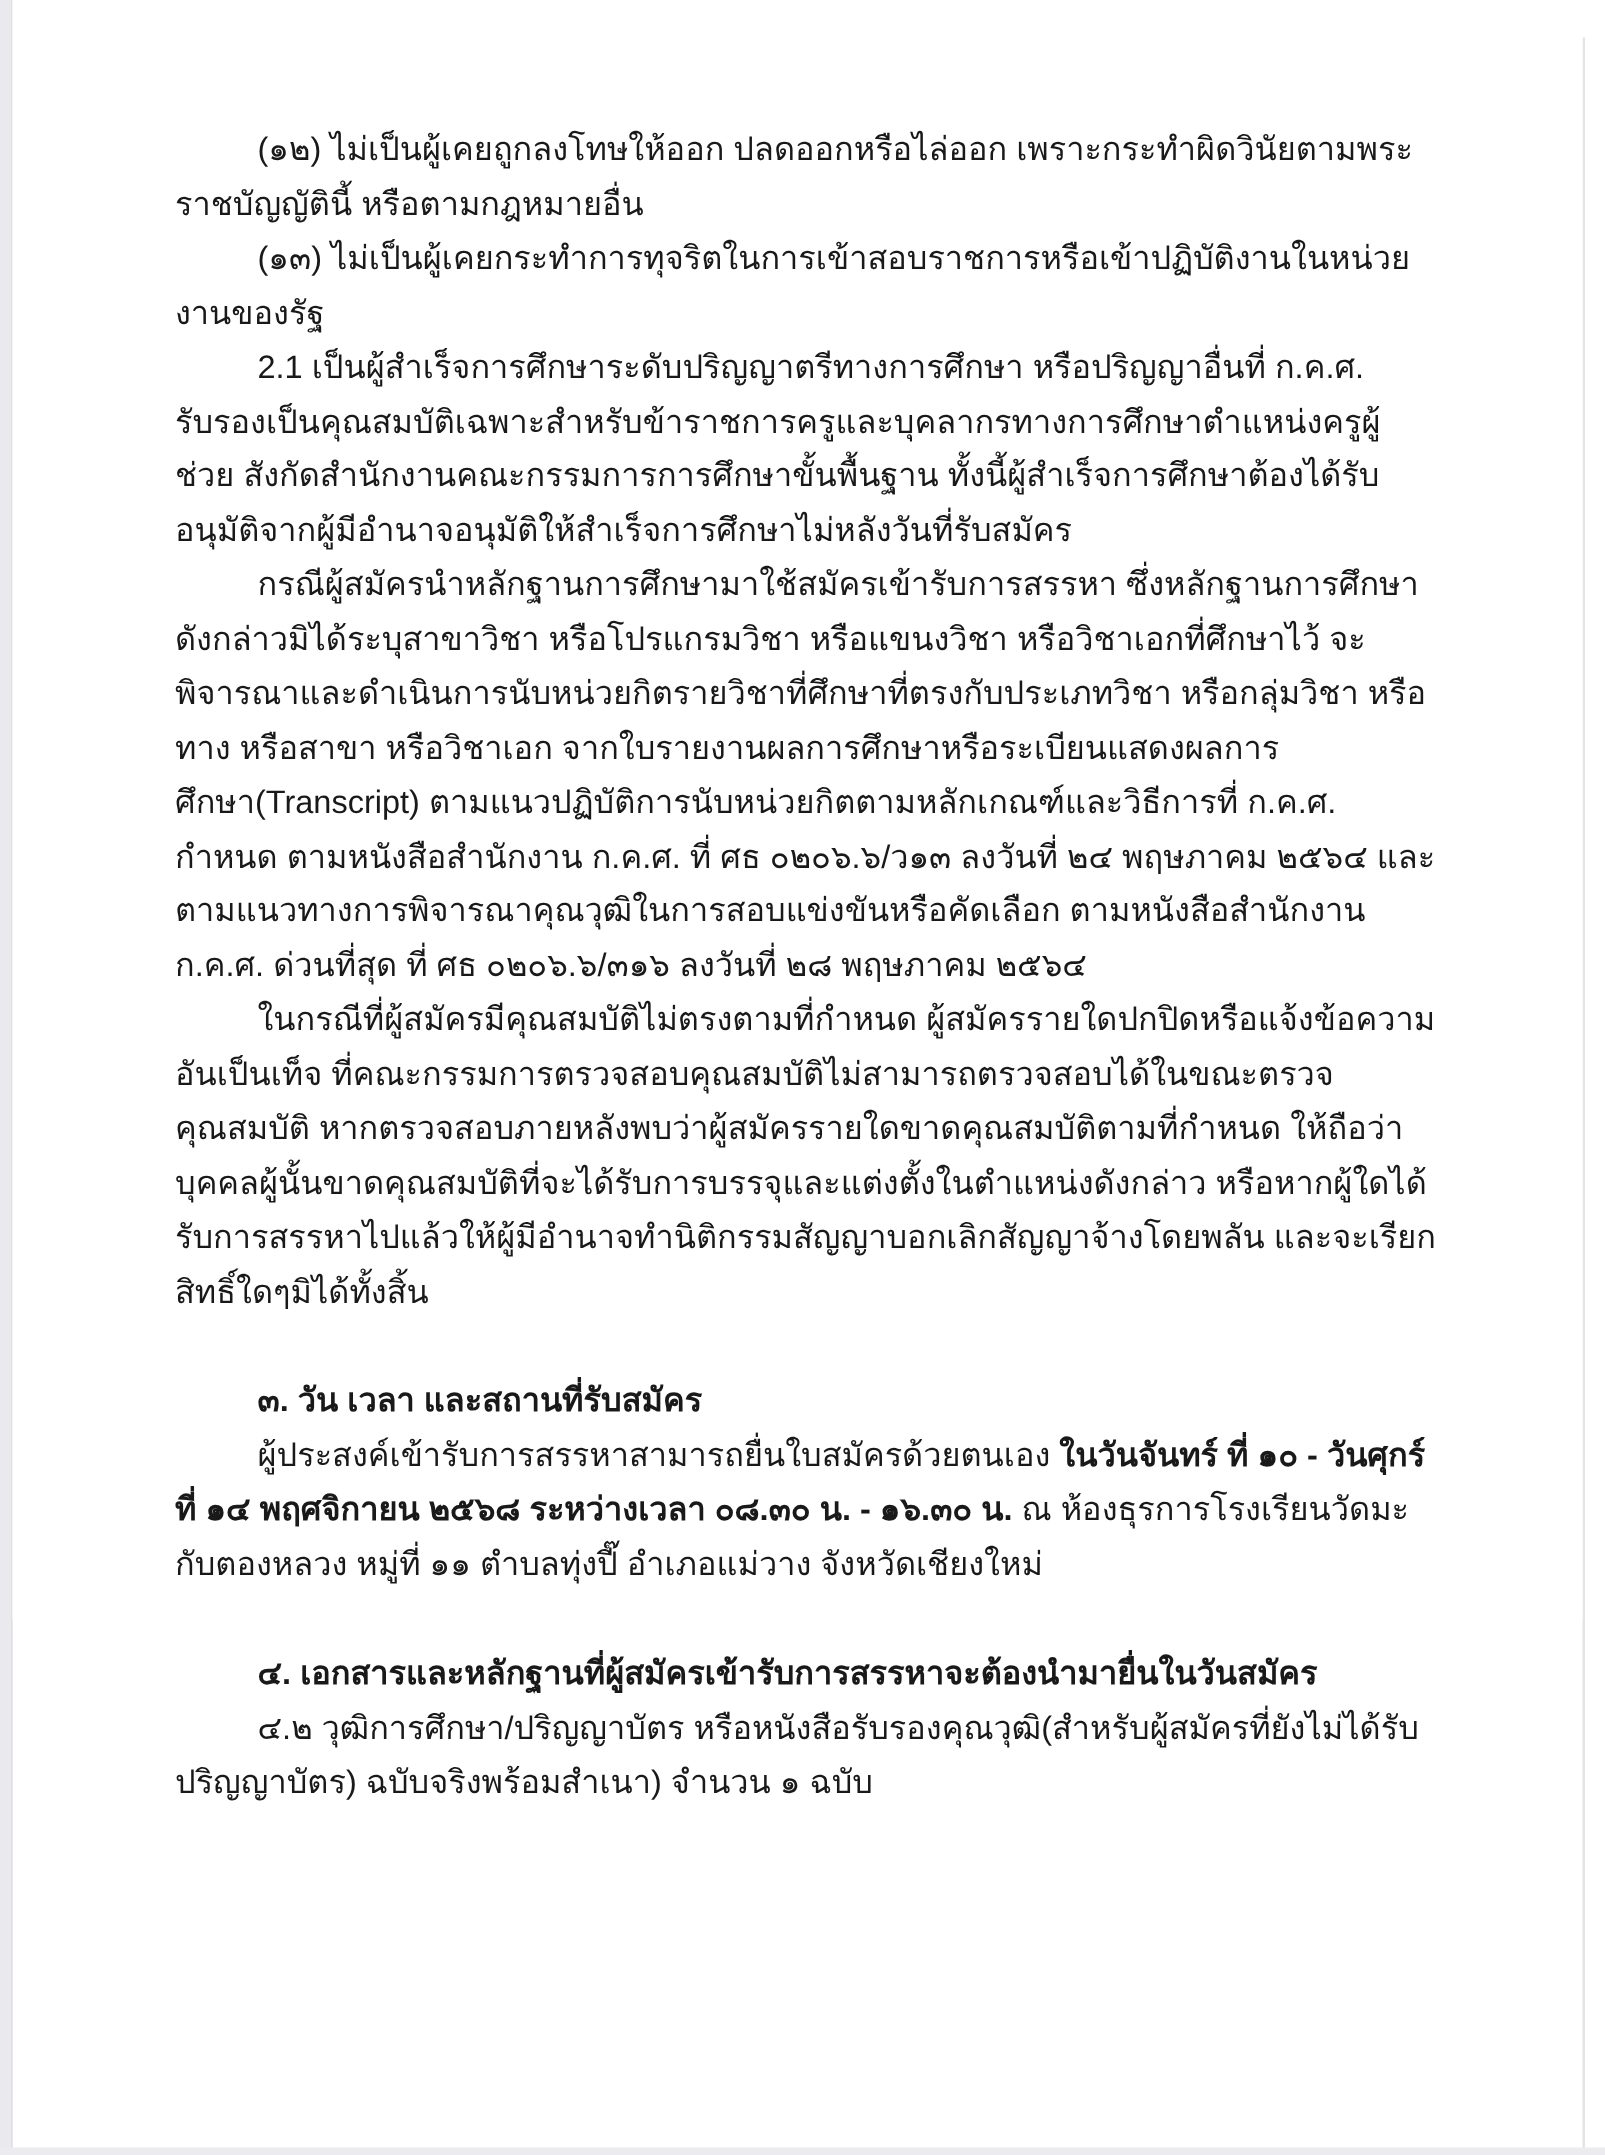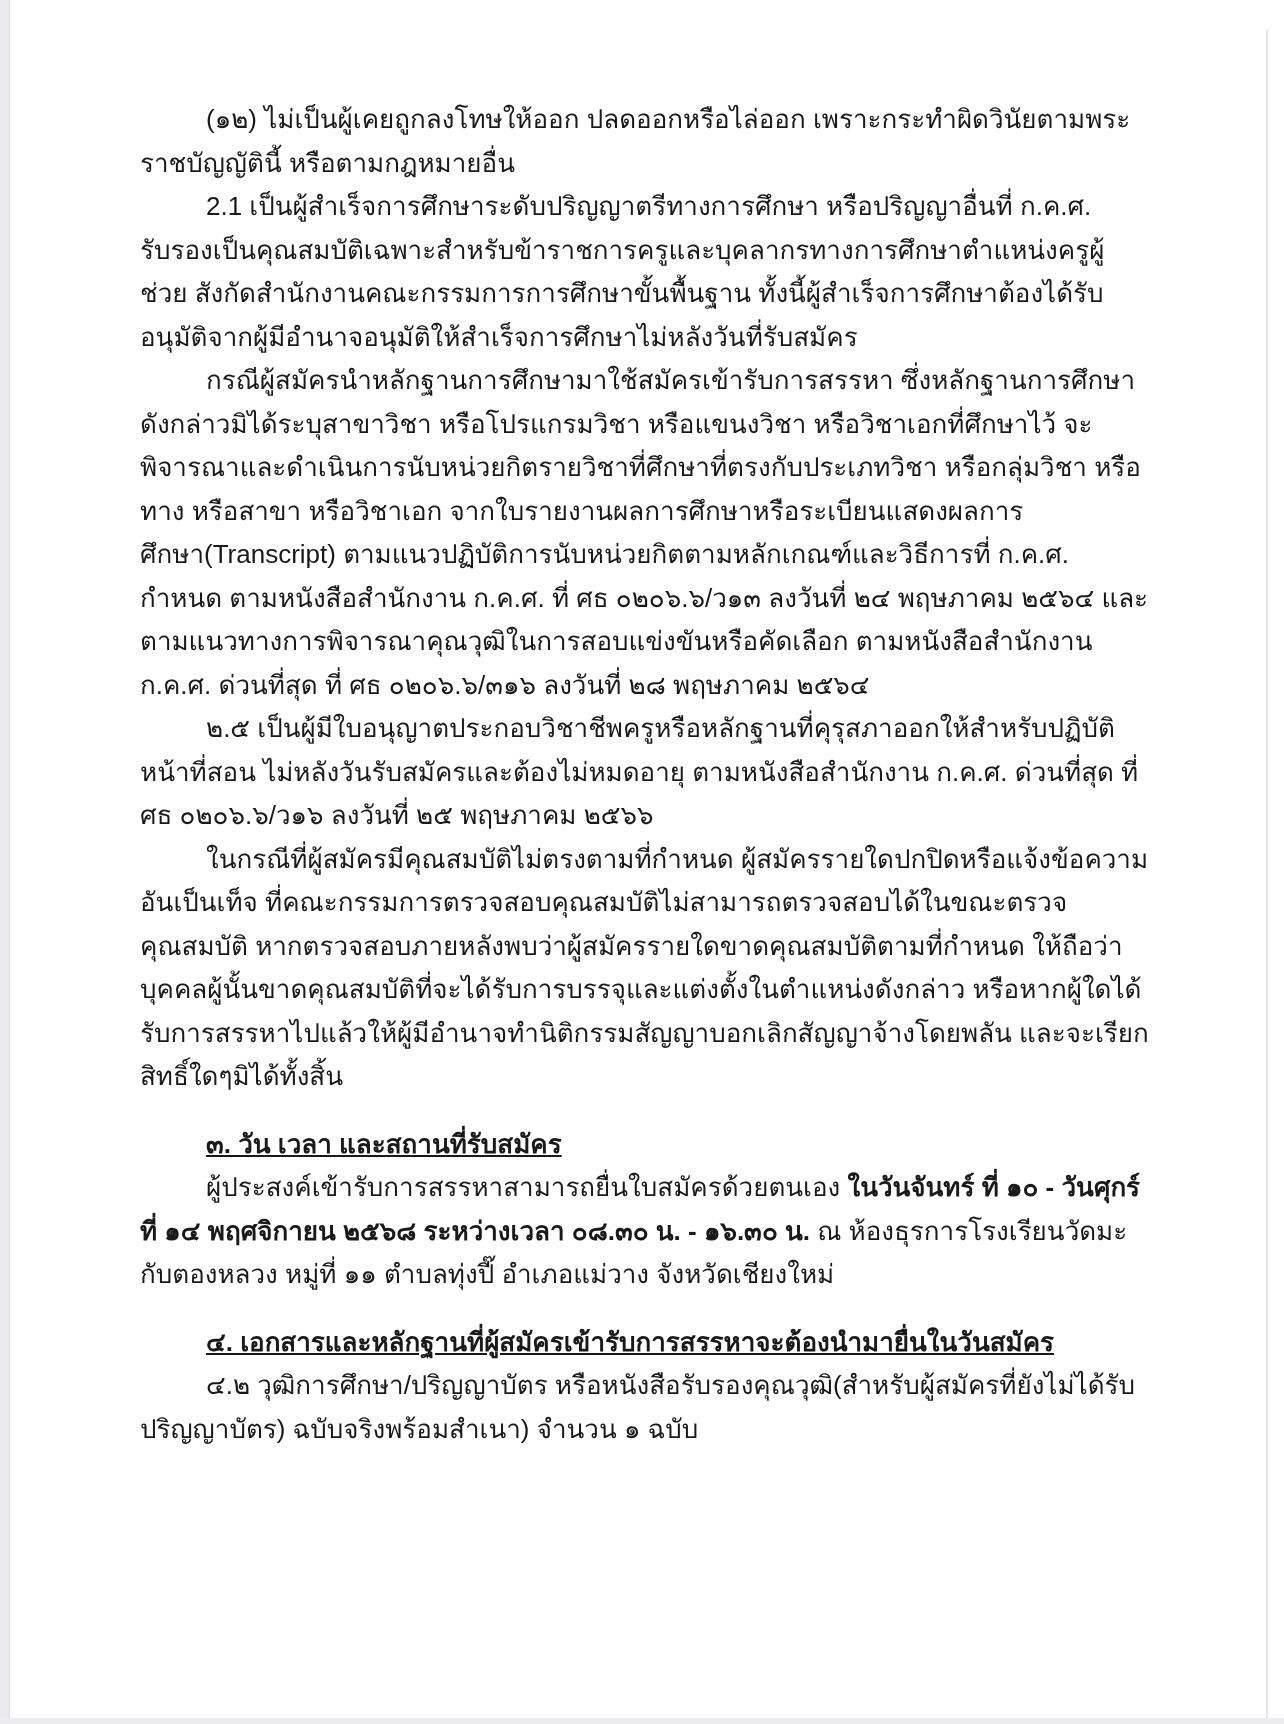--- a/index.html
+++ b/index.html
@@ -50,43 +50,42 @@
     color: #191919;
     font-size: 26px;
     line-height: 43.5px;
     text-align: left;
   }
   .doc-body p {
     margin: 0;
     text-indent: 66px;
   }
   .doc-body p.gap {
-    margin-top: 24px;
-    text-decoration: underline;
+    margin-top: 44px;
   }
   .doc-body p.heading {
     font-weight: bold;
   }
   .doc-body span.b {
     font-weight: bold;
   }
 </style>
 </head>
 <body>
 
 <div class="viewer">
   <div class="edge-strip-left"></div>
   <div class="edge-line-right"></div>
   <div class="edge-strip-bottom"></div>
   <div class="page">
     <div class="doc-body">
         <p><span>(๑๒) ไม่เป็นผู้เคยถูกลงโทษให้ออก ปลดออกหรือไล่ออก เพราะกระทำผิดวินัยตามพระราชบัญญัตินี้ หรือตามกฎหมายอื่น</span></p>
+        <p><span>(๑๓) ไม่เป็นผู้เคยกระทำการทุจริตในการเข้าสอบราชการหรือเข้าปฏิบัติงานในหน่วยงานของรัฐ</span></p>
         <p><span>2.1 เป็นผู้สำเร็จการศึกษาระดับปริญญาตรีทางการศึกษา หรือปริญญาอื่นที่ ก.ค.ศ. รับรองเป็นคุณสมบัติเฉพาะสำหรับข้าราชการครูและบุคลากรทางการศึกษาตำแหน่งครูผู้ช่วย สังกัดสำนักงานคณะกรรมการการศึกษาขั้นพื้นฐาน ทั้งนี้ผู้สำเร็จการศึกษาต้องได้รับอนุมัติจากผู้มีอำนาจอนุมัติให้สำเร็จการศึกษาไม่หลังวันที่รับสมัคร</span></p>
         <p><span>กรณีผู้สมัครนำหลักฐานการศึกษามาใช้สมัครเข้ารับการสรรหา ซึ่งหลักฐานการศึกษาดังกล่าวมิได้ระบุสาขาวิชา หรือโปรแกรมวิชา หรือแขนงวิชา หรือวิชาเอกที่ศึกษาไว้ จะพิจารณาและดำเนินการนับหน่วยกิตรายวิชาที่ศึกษาที่ตรงกับประเภทวิชา หรือกลุ่มวิชา หรือทาง หรือสาขา หรือวิชาเอก จากใบรายงานผลการศึกษาหรือระเบียนแสดงผลการศึกษา(Transcript) ตามแนวปฏิบัติการนับหน่วยกิตตามหลักเกณฑ์และวิธีการที่ ก.ค.ศ. กำหนด ตามหนังสือสำนักงาน ก.ค.ศ. ที่ ศธ ๐๒๐๖.๖/ว๑๓ ลงวันที่ ๒๔ พฤษภาคม ๒๕๖๔ และตามแนวทางการพิจารณาคุณวุฒิในการสอบแข่งขันหรือคัดเลือก ตามหนังสือสำนักงาน ก.ค.ศ. ด่วนที่สุด ที่ ศธ ๐๒๐๖.๖/๓๑๖ ลงวันที่ ๒๘ พฤษภาคม ๒๕๖๔</span></p>
-        <p><span>๒.๕ เป็นผู้มีใบอนุญาตประกอบวิชาชีพครูหรือหลักฐานที่คุรุสภาออกให้สำหรับปฏิบัติหน้าที่สอน ไม่หลังวันรับสมัครและต้องไม่หมดอายุ ตามหนังสือสำนักงาน ก.ค.ศ. ด่วนที่สุด ที่ ศธ ๐๒๐๖.๖/ว๑๖ ลงวันที่ ๒๕ พฤษภาคม ๒๕๖๖</span></p>
         <p><span>ในกรณีที่ผู้สมัครมีคุณสมบัติไม่ตรงตามที่กำหนด ผู้สมัครรายใดปกปิดหรือแจ้งข้อความอันเป็นเท็จ ที่คณะกรรมการตรวจสอบคุณสมบัติไม่สามารถตรวจสอบได้ในขณะตรวจคุณสมบัติ หากตรวจสอบภายหลังพบว่าผู้สมัครรายใดขาดคุณสมบัติตามที่กำหนด ให้ถือว่าบุคคลผู้นั้นขาดคุณสมบัติที่จะได้รับการบรรจุและแต่งตั้งในตำแหน่งดังกล่าว หรือหากผู้ใดได้รับการสรรหาไปแล้วให้ผู้มีอำนาจทำนิติกรรมสัญญาบอกเลิกสัญญาจ้างโดยพลัน และจะเรียกสิทธิ์ใดๆมิได้ทั้งสิ้น</span></p>
         <p class="heading gap"><span class="b">๓. วัน เวลา และสถานที่รับสมัคร</span></p>
         <p><span>ผู้ประสงค์เข้ารับการสรรหาสามารถยื่นใบสมัครด้วยตนเอง </span><span class="b">ในวันจันทร์ ที่ ๑๐ - วันศุกร์ ที่ ๑๔ พฤศจิกายน ๒๕๖๘ ระหว่างเวลา ๐๘.๓๐ น. - ๑๖.๓๐ น.</span><span> ณ ห้องธุรการโรงเรียนวัดมะกับตองหลวง หมู่ที่ ๑๑ ตำบลทุ่งปี๊ อำเภอแม่วาง จังหวัดเชียงใหม่</span></p>
         <p class="heading gap"><span class="b">๔. เอกสารและหลักฐานที่ผู้สมัครเข้ารับการสรรหาจะต้องนำมายื่นในวันสมัคร</span></p>
         <p><span>๔.๒ วุฒิการศึกษา/ปริญญาบัตร หรือหนังสือรับรองคุณวุฒิ(สำหรับผู้สมัครที่ยังไม่ได้รับปริญญาบัตร) ฉบับจริงพร้อมสำเนา) จำนวน ๑ ฉบับ</span></p>
       </div>
   </div>
 </div>
 
 </body></html>

